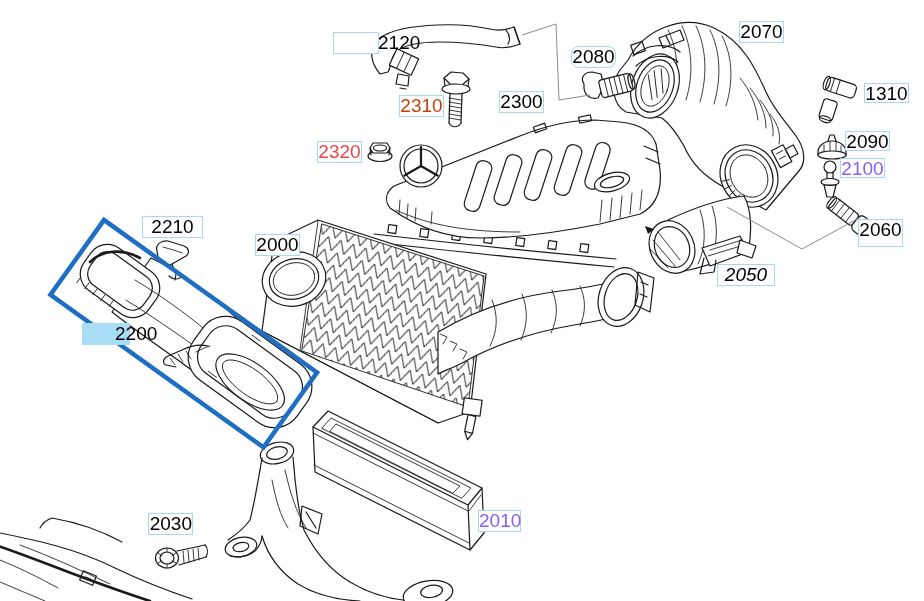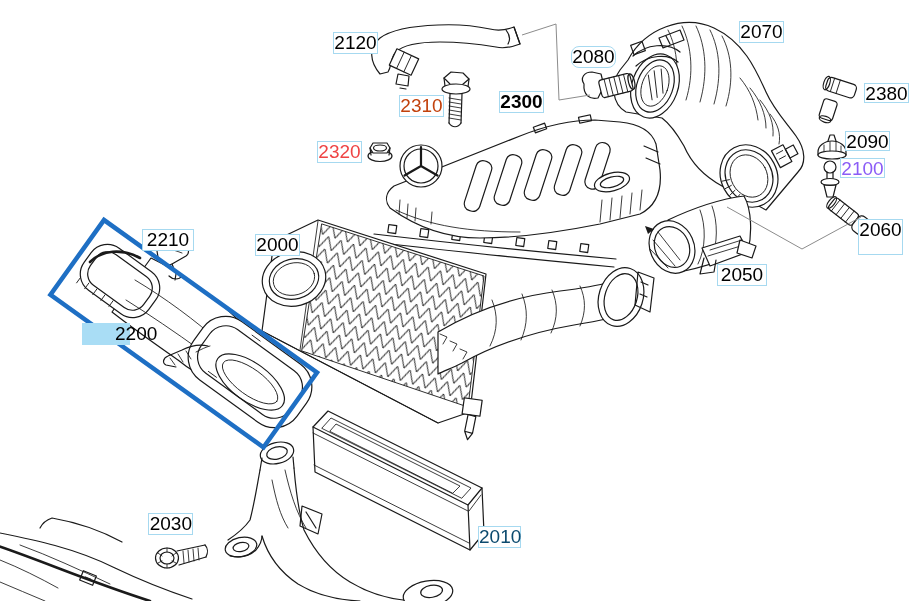--- a/index.html
+++ b/index.html
@@ -323,31 +323,31 @@
     </g>
   </svg>
 
   <svg id="overlay-svg" width="924" height="601" viewBox="0 0 924 601">
       <polyline points="522,35 556,24 559,100 590,95" fill="none" stroke="#8c8c8c" stroke-width="1"></polyline>
       <polyline points="727,207 802,249 861,217" fill="none" stroke="#8c8c8c" stroke-width="1"></polyline>
       <rect width="262" height="92" transform="translate(104,220) rotate(35.6)" fill="none" stroke="#1e6fc4" stroke-width="4.5" stroke-linejoin="miter"></rect>
     </svg>
 
   <div id="label-layer">
-      <div class="part-label" style="left: 333px; top: 32px; width: 45px; height: 22px; color: rgb(0, 0, 0);">2120</div>
+      <div class="part-label" style="left: 333px; top: 32px; width: 45px; height: 22px; color: rgb(0, 0, 0); padding-left: 44px;">2120</div>
       <div class="part-label" style="left: 399px; top: 95px; width: 45px; height: 22px; color: #c2410c;">2310</div>
       <div class="part-label" style="left: 317px; top: 141px; width: 45px; height: 22px; color: #ef4444;">2320</div>
       <div class="part-label" style="left: 255px; top: 193px; width: 45px; height: 22px; color: rgb(0, 0, 0); margin-top: 41px;">2000</div>
-      <div class="part-label" style="left: 142px; top: 216px; width: 52px; height: 22px; color: rgb(0, 0, 0); margin-top: 13px;">2210</div>
-      <div class="part-label" style="left: 499px; top: 91px; width: 45px; height: 22px; color: rgb(0, 0, 0); font-weight: bold;">2300</div>
+      <div class="part-label" style="left: 142px; top: 216px; width: 61px; height: 22px; color: rgb(0, 0, 0);">2210</div>
+      <div class="part-label" style="left: 499px; top: 91px; width: 45px; height: 22px; color: rgb(0, 0, 0);">2300</div>
       <div class="part-label" style="left: 571px; top: 46px; width: 45px; height: 22px; color: rgb(0, 0, 0); border-radius: 8px;">2080</div>
       <div class="part-label" style="left: 739px; top: 21px; width: 45px; height: 22px; color: rgb(0, 0, 0);">2070</div>
-      <div class="part-label" style="left: 864px; top: 83px; width: 45px; height: 20px; color: rgb(0, 0, 0);">2380</div>
+      <div class="part-label" style="left: 864px; top: 83px; width: 45px; height: 20px; color: rgb(0, 0, 0);">1310</div>
       <div class="part-label" style="left: 845px; top: 131px; width: 45px; height: 20px; color: rgb(0, 0, 0);">2090</div>
       <div class="part-label" style="left: 840px; top: 158px; width: 45px; height: 20px; color: #8b5cf6;">2100</div>
-      <div class="part-label" style="left: 858px; top: 219px; width: 45px; height: 36px; color: rgb(0, 0, 0);">2060</div>
-      <div class="part-label" style="left: 717px; top: 264px; width: 50px; height: 22px; color: rgb(0, 0, 0);">2050</div>
+      <div class="part-label" style="left: 858px; top: 219px; width: 45px; height: 28px; color: rgb(0, 0, 0);">2060</div>
+      <div class="part-label" style="left: 717px; top: 264px; width: 58px; height: 22px; color: rgb(0, 0, 0); font-style: italic;">2050</div>
       <div class="part-label highlighted" style="left: 82px; top: 323px; width: 48px; height: 22px; color: rgb(0, 0, 0); padding-left: 32px;">2200</div>
       <div class="part-label" style="left: 148px; top: 513px; width: 45px; height: 22px; color: rgb(0, 0, 0); text-align: right;">2030</div>
-      <div class="part-label" style="left: 478px; top: 510px; width: 43px; height: 22px; color: #0c4a6e; margin-top: 16px;">2010</div>
+      <div class="part-label" style="left: 478px; top: 510px; width: 43px; height: 22px; color: #8b5cf6;">2010</div>
     </div>
 
 </div>
 
 </body></html>

